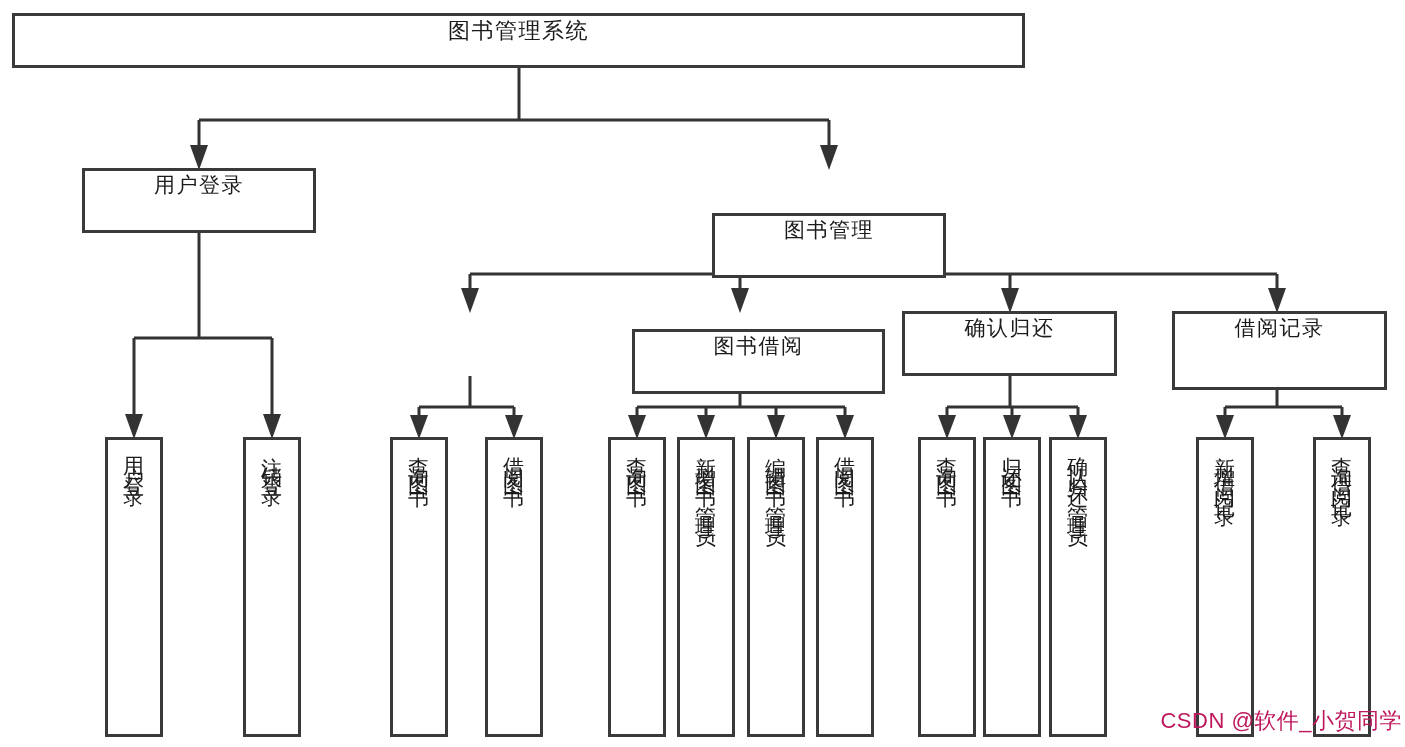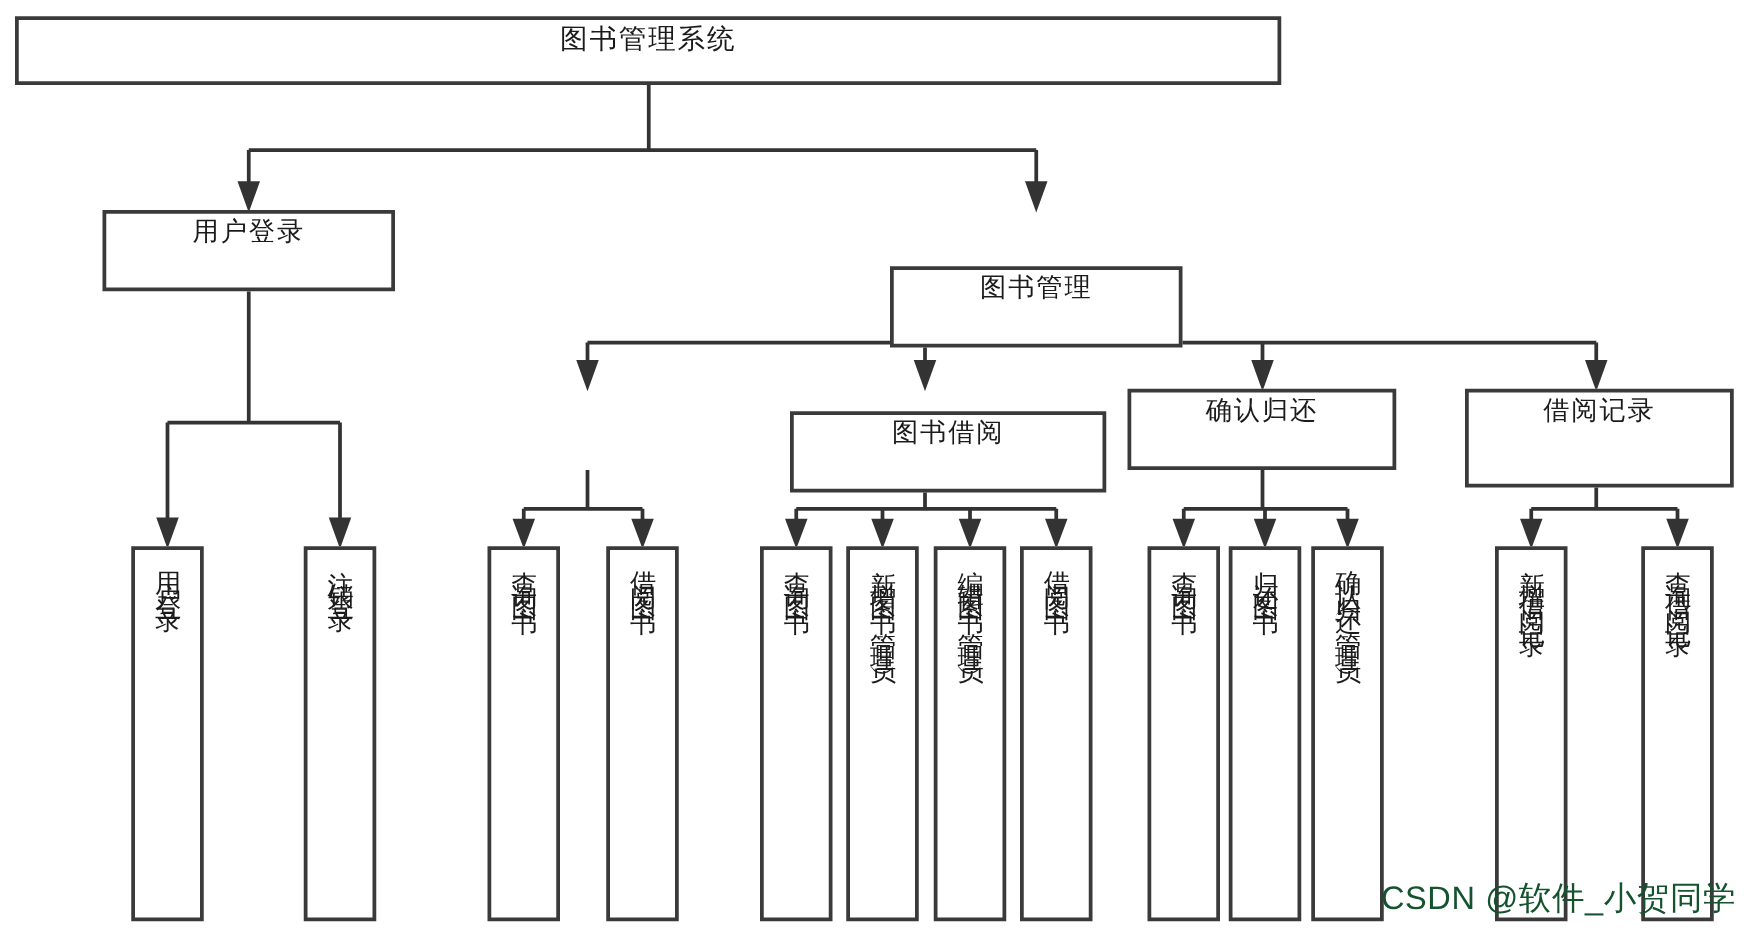--- a/index.html
+++ b/index.html
@@ -42,26 +42,26 @@
   .vbox { top: 437px; width: 58px; height: 300px; }
   .vbox .lbl {
     writing-mode: vertical-rl;
     text-orientation: mixed;
     font-size: 21px;
     letter-spacing: 10px;
     line-height: 1;
   }
   .watermark {
     position: absolute;
-    right: 16px;
+    right: 3px;
     bottom: 11px;
     z-index: 2;
-    font-size: 26px;
+    font-size: 22px;
     letter-spacing: 0.5px;
-    color: #14532d;
+    color: #be185d;
   }
 </style>
 </head>
 <body>
 
 <div class="canvas">
 
   <svg class="connectors" width="1405" height="747" viewBox="0 0 1405 747">
     <g>
       <path d="M519 68 V120 M199 120 H829 M199 120 V147 M829 120 V147"></path>

